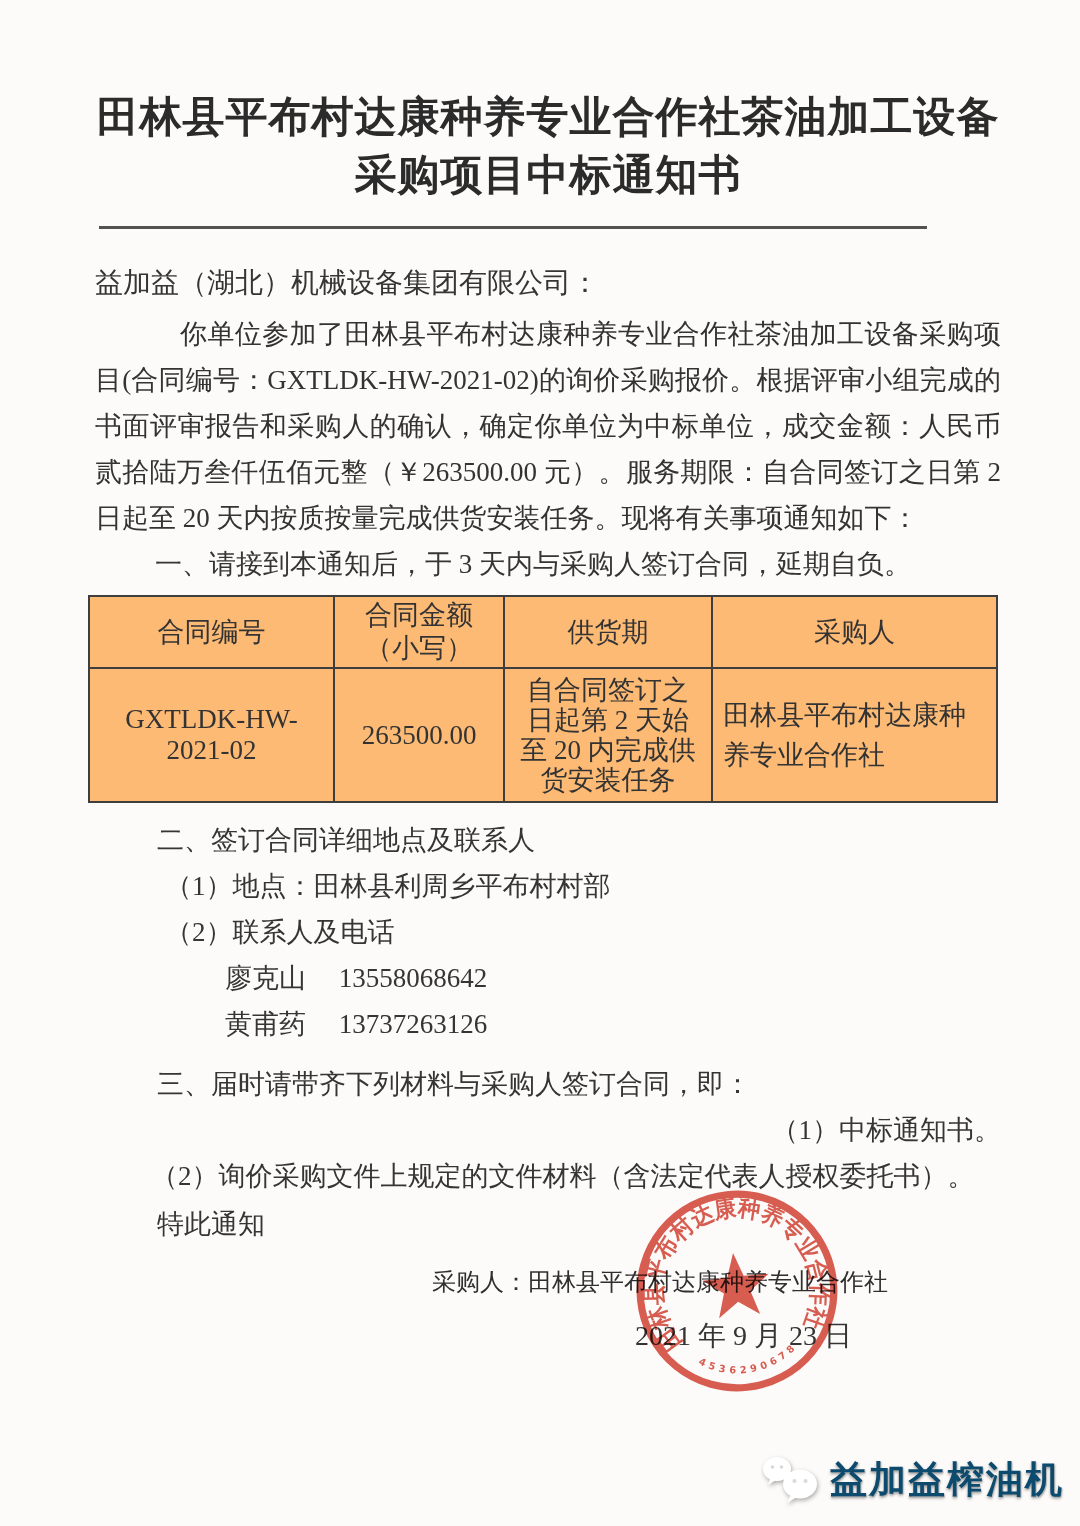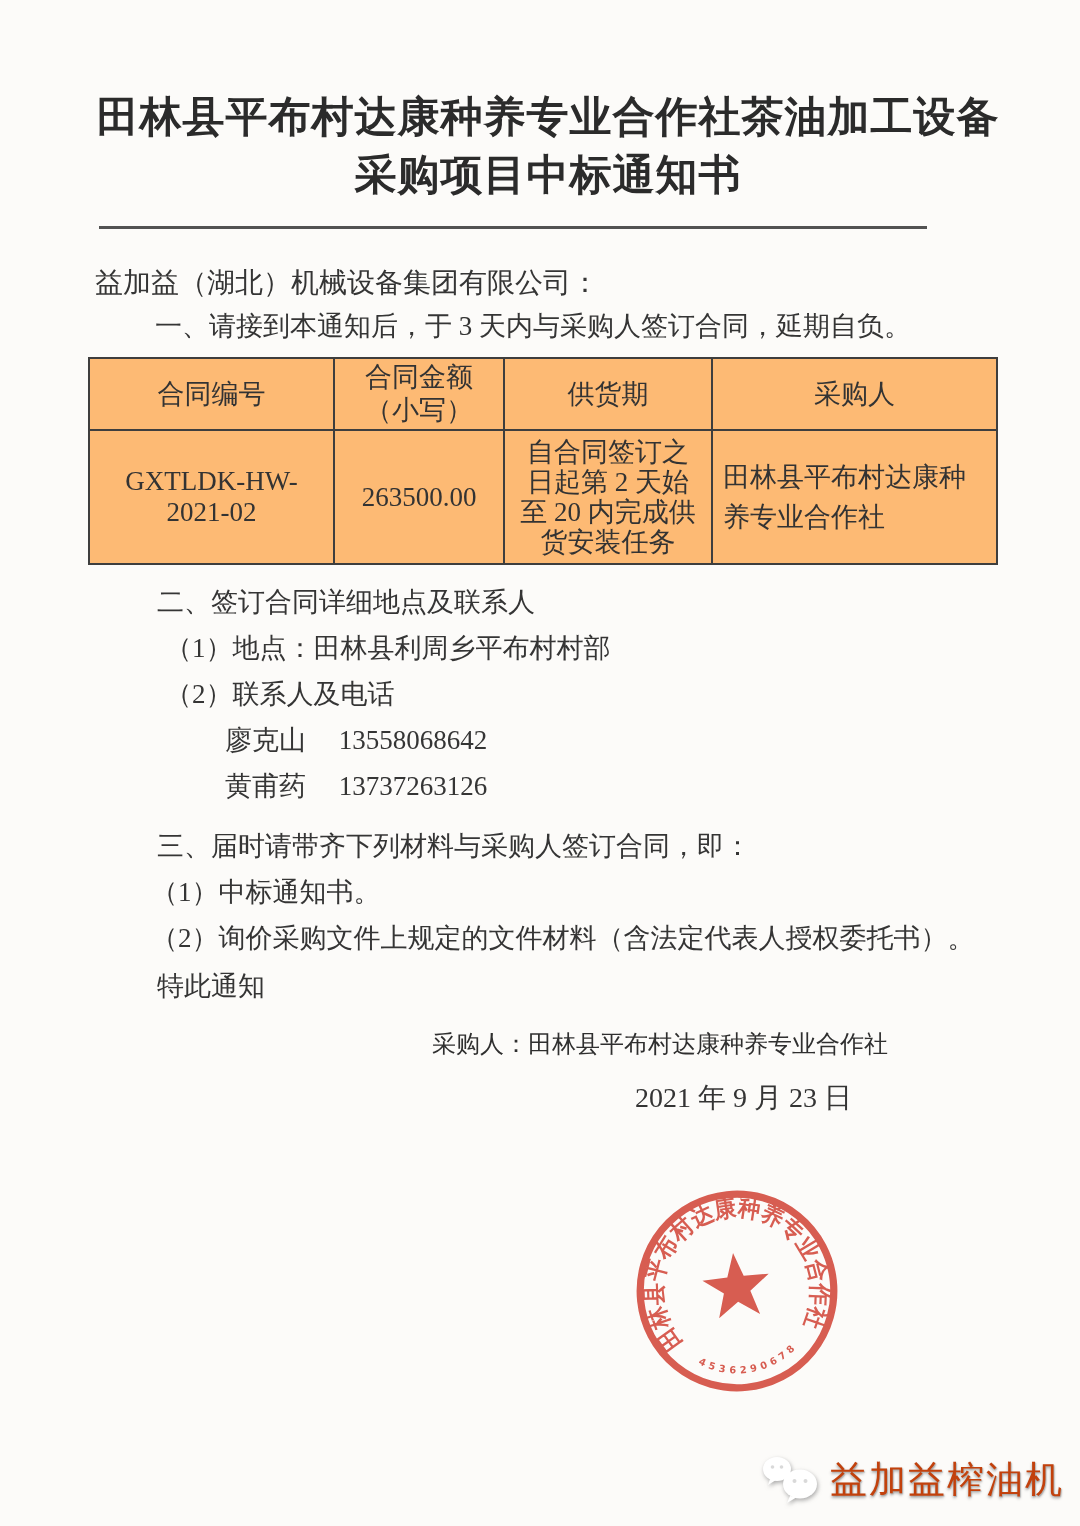--- a/index.html
+++ b/index.html
@@ -55,21 +55,21 @@
     padding:2px 4px;
   }
   table.contract td{vertical-align:middle;padding:6px 10px;}
   td.cell-contract-no{text-align:center;padding-left:12px;letter-spacing:0px;}
   td.cell-amount{text-align:center;}
   td.cell-period{text-align:center;line-height:30px;font-size:26.5px;padding:8px 6px 8px 12px;}
   td.cell-purchaser{text-align:left;line-height:40px;padding-left:12px;}
 
   .sec-heading{margin-top:14px;text-indent:62px;}
   .sec-item{text-indent:70px;}
-  .sec-item-3{text-indent:56px;}
+  .sec-item-3{text-indent:56px;text-align:right;}
   .wrap-item{text-indent:56px;text-align:justify;}
   .contact-row{padding-left:130px;}
   .contact-row .phone{display:inline-block;margin-left:26px;font-size:27px;}
   .closing{text-indent:62px;margin-top:2px;}
 
   .sign-line{
     margin-top:10px;
     padding-left:337px;
     font-size:24px;font-weight:400;color:#2f2f2f;
     line-height:50px;
@@ -88,41 +88,42 @@
     mix-blend-mode:multiply;
     pointer-events:none;
   }
 
   .watermark{
     position:absolute;right:16px;bottom:20px;
     display:flex;align-items:center;gap:8px;
   }
   .watermark .wm-text{
     font-family:"Liberation Sans","DejaVu Sans",sans-serif;
-    font-size:37px;font-weight:400;
-    color:#c2410c;
+    font-size:37px;font-weight:700;
+    color:#0c4a6e;
     text-shadow:0 2px 3px rgba(150,150,150,0.85), 1px 1px 1px rgba(190,190,190,0.9);
     letter-spacing:2px;
   }
   .wm-icon{filter:drop-shadow(1px 2px 2px rgba(150,150,150,0.8));}
 </style>
 </head>
 <body>
 
 <div class="page">
   <div class="content">
 
     <div class="doc-title">
       <div>田林县平布村达康种养专业合作社茶油加工设备</div>
       <div>采购项目中标通知书</div>
     </div>
     <div class="title-rule"></div>
 
     <div class="line recipient">益加益（湖北）机械设备集团有限公司：</div>
 
+    <p class="para">你单位参加了田林县平布村达康种养专业合作社茶油加工设备采购项目(合同编号：GXTLDK-HW-2021-02)的询价采购报价。根据评审小组完成的书面评审报告和采购人的确认，确定你单位为中标单位，成交金额：人民币贰拾陆万叁仟伍佰元整（￥263500.00 元）。服务期限：自合同签订之日第 2 日起至 20 天内按质按量完成供货安装任务。现将有关事项通知如下：</p>
 
     <div class="line item-one">一、请接到本通知后，于 3 天内与采购人签订合同，延期自负。</div>
 
     <table class="contract">
       <colgroup>
         <col style="width:245px">
           <col style="width:170px">
           <col style="width:208px">
           <col style="width:285px">
       </colgroup>

